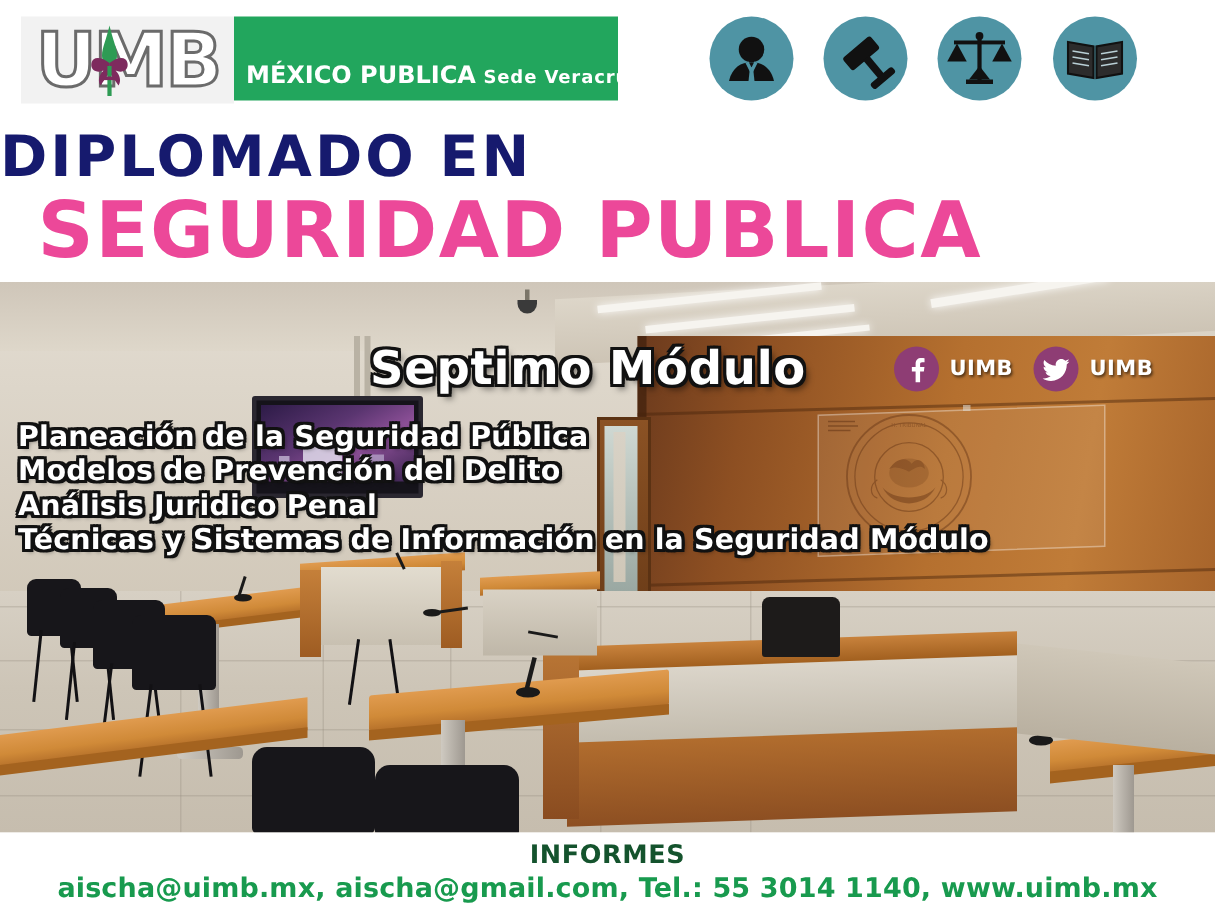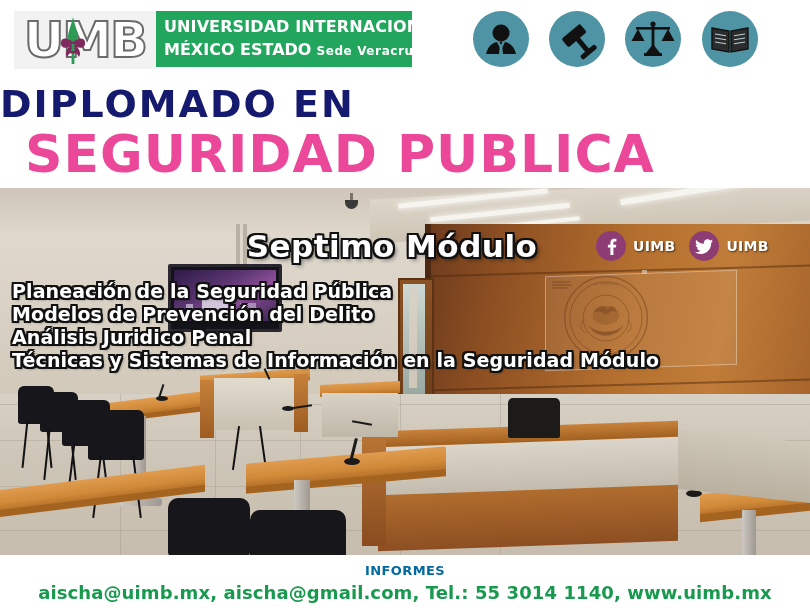--- a/index.html
+++ b/index.html
@@ -452,22 +452,22 @@
     position: absolute;
     left: 0; top: 555px;
     width: 810px;
     height: 53px;
     background: #ffffff;
     text-align: center;
   }
   #informes {
     font-family: "DejaVu Sans", sans-serif;
     font-weight: bold;
-    font-size: 13px;
-    color: #0369a1;
+    font-size: 17px;
+    color: #14532d;
     letter-spacing: 0.4px;
     padding-top: 5px;
     line-height: 21px;
   }
   #contact {
     font-family: "DejaVu Sans", sans-serif;
     font-weight: bold;
     font-size: 18px;
     color: #189a4e;
     letter-spacing: 0.1px;
@@ -486,23 +486,22 @@
       <svg id="fleur" viewBox="0 0 30 50">
         <path d="M15 1 C13 10 10 16 10 21 C10 25 12 27 15 28 C18 27 20 25 20 21 C20 16 17 10 15 1 Z" fill="#2e9b54"></path>
         <path d="M15 26 C10 22 4 21 3 26 C2 31 7 33 11 31 C8 34 7 38 9 41 C11 38 13 35 15 33 Z" fill="#7e2a5e"></path>
         <path d="M15 26 C20 22 26 21 27 26 C28 31 23 33 19 31 C22 34 23 38 21 41 C19 38 17 35 15 33 Z" fill="#7e2a5e"></path>
         <rect x="13.6" y="28" width="2.8" height="20" fill="#2e9b54"></rect>
         <rect x="9" y="35" width="12" height="2.4" fill="#7e2a5e"></rect>
       </svg>
     </div>
 
     <div id="green-banner">
-      <div class="banner-line1">UNIVERSIDAD INTERNACIONAL</div>
       <div class="banner-line2">
-        <span class="big">MÉXICO ESTADO</span><span class="small">Sede Veracruz</span>
+        <span class="big">MÉXICO PUBLICA</span><span class="small">Sede Veracruz</span>
       </div>
     </div>
 
     <div id="topic-icons">
       <div class="topic-icon ti-0">
         <svg width="56" height="56" viewBox="0 0 56 56">
           <circle cx="28" cy="22" r="8.5" fill="#111"></circle>
           <path d="M13 43 C15 34 21 30.5 28 30.5 C35 30.5 41 34 43 43 Z" fill="#111"></path>
           <path d="M24 31 L28 39 L32 31 L30 30 L28 34 L26 30 Z" fill="#4f94a4"></path>
           <path d="M27 34 L29 34 L30 43 L26 43 Z" fill="#4f94a4"></path>

